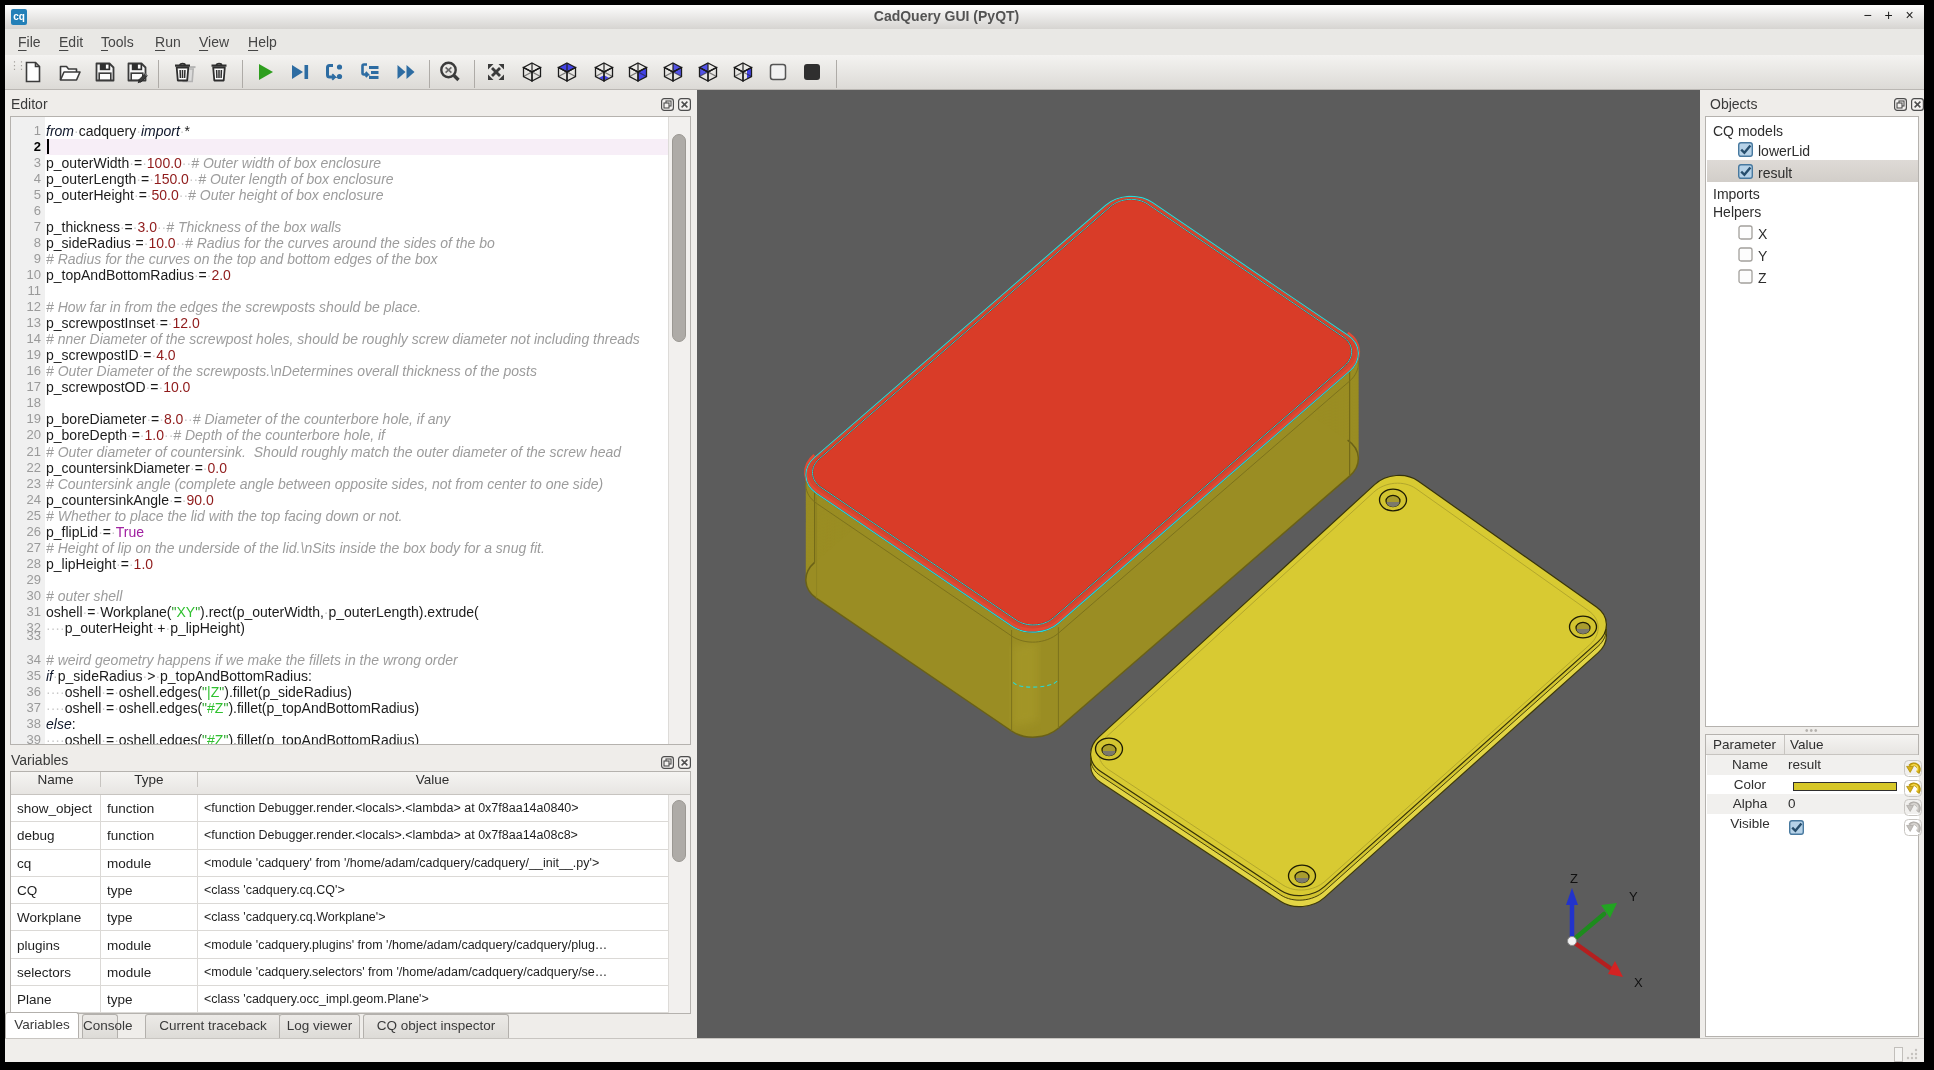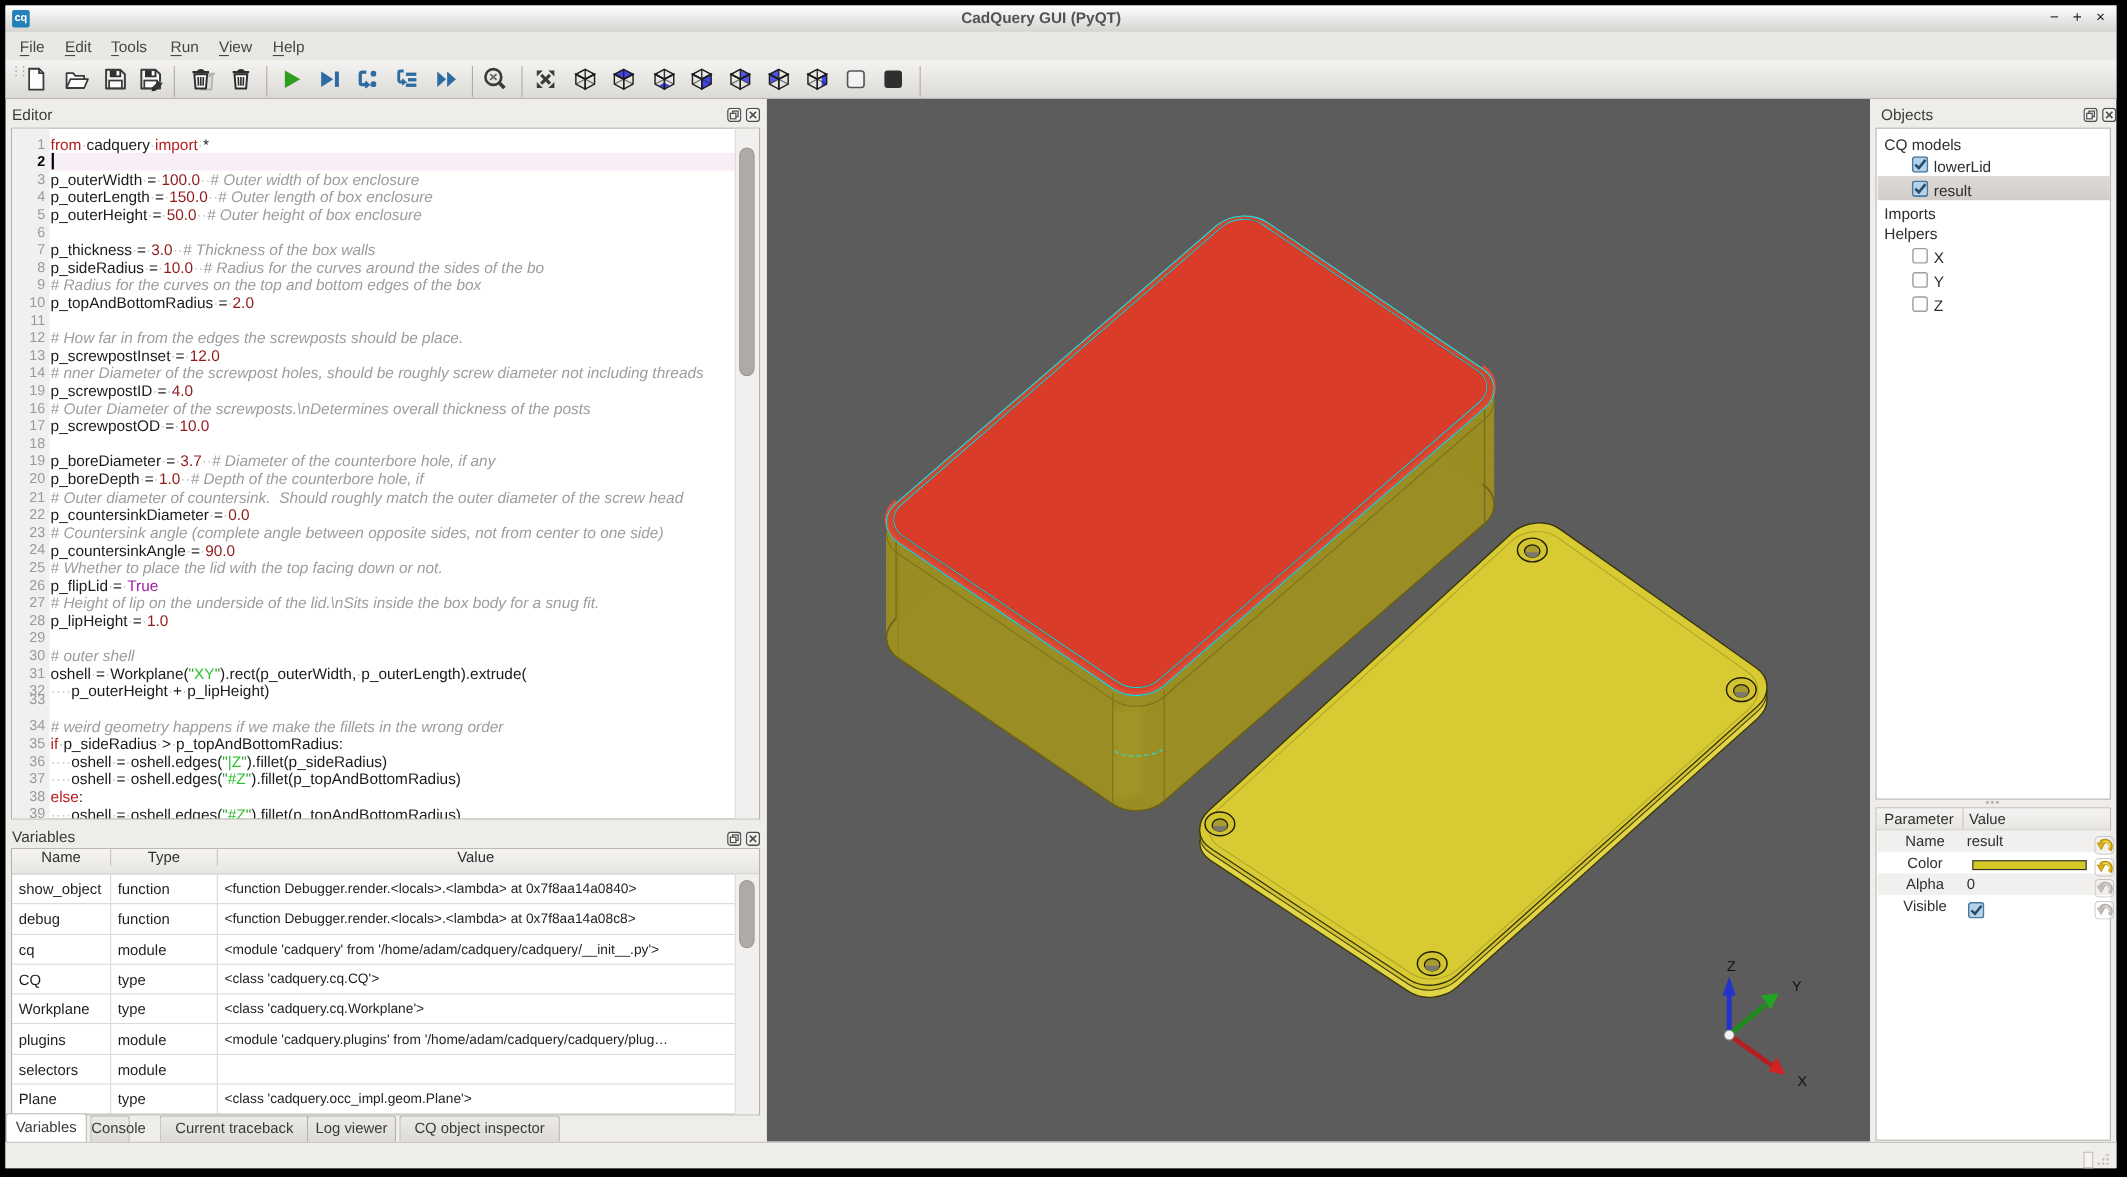--- a/index.html
+++ b/index.html
@@ -20,21 +20,21 @@
 .ptitle { position:absolute; font-size:14px; color:#3a3a3a; }
 .pbtn { position:absolute; }
 .wbox { position:absolute; background:#fff; border:1px solid #b5b2ae; }
 
 #gutter { position:absolute; left:0; top:0; width:34px; height:100%; background:#f0f0f0; }
 .gn { position:absolute; left:2px; width:28px; text-align:right; font-size:13px; color:#9a9a9a; height:16px; line-height:16.2px; }
 .gn.cur { color:#000; font-weight:bold; }
 .cl { position:absolute; left:35px; height:16px; line-height:16.2px; font-size:14px; color:#1b1b1b; white-space:pre; }
 #curline { position:absolute; background:#f7eef7; }
 #caret { position:absolute; background:#000; width:2px; }
-.k { color:#b91c1c; } .n { color:#8f1a1a; } .c { color:#9c9c9c; font-style:italic; }
+.k { color:#0f172a;font-style:italic; } .n { color:#8f1a1a; } .c { color:#9c9c9c; font-style:italic; }
 .s { color:#2fc12f; } .q { color:#2fa12f; } .b { color:#a020a0; } .w { color:#c9c9c9; }
 
 .sbv { position:absolute; background:#f2f0ee; border-left:1px solid #dddbd8; }
 .sbthumb { position:absolute; background:#aeaba7; border:1px solid #9b9893; border-radius:7px; }
 
 .vr { position:absolute; left:0; width:100%; height:27.3px; border-bottom:1px solid #dbd9d6; }
 .vr div { position:absolute; top:0; height:100%; line-height:27px; font-size:13.5px; color:#1f1f1f; overflow:hidden; white-space:nowrap; }
 .vc1 { left:6px; width:82px; }
 .vc2 { left:96px; width:92px; }
 .vc3 { left:193px; width:460px; font-size:12.5px !important; }
@@ -345,21 +345,21 @@
         <div class="cl" style="top:133.9px"><span class="c"># Radius for the curves on the top and bottom edges of the box</span></div>
         <div class="cl" style="top:150.0px">p_topAndBottomRadius<span class="w">·</span>=<span class="w">·</span><span class="n">2.0</span></div>
         <div class="cl" style="top:166.0px"></div>
         <div class="cl" style="top:182.1px"><span class="c"># How far in from the edges the screwposts should be place.</span></div>
         <div class="cl" style="top:198.1px">p_screwpostInset<span class="w">·</span>=<span class="w">·</span><span class="n">12.0</span></div>
         <div class="cl" style="top:214.2px"><span class="c"># nner Diameter of the screwpost holes, should be roughly screw diameter not including threads</span></div>
         <div class="cl" style="top:230.2px">p_screwpostID<span class="w">·</span>=<span class="w">·</span><span class="n">4.0</span></div>
         <div class="cl" style="top:246.2px"><span class="c"># Outer Diameter of the screwposts.\nDetermines overall thickness of the posts</span></div>
         <div class="cl" style="top:262.3px">p_screwpostOD<span class="w">·</span>=<span class="w">·</span><span class="n">10.0</span></div>
         <div class="cl" style="top:278.4px"></div>
-        <div class="cl" style="top:294.4px">p_boreDiameter<span class="w">·</span>=<span class="w">·</span><span class="n">3.7</span><span class="w">·</span><span class="w">·</span><span class="c"># Diameter of the counterbore hole, if any</span></div>
+        <div class="cl" style="top:294.4px">p_boreDiameter<span class="w">·</span>=<span class="w">·</span><span class="n">8.0</span><span class="w">·</span><span class="w">·</span><span class="c"># Diameter of the counterbore hole, if any</span></div>
         <div class="cl" style="top:310.4px">p_boreDepth<span class="w">·</span>=<span class="w">·</span><span class="n">1.0</span><span class="w">·</span><span class="w">·</span><span class="c"># Depth of the counterbore hole, if</span></div>
         <div class="cl" style="top:326.5px"><span class="c"># Outer diameter of countersink.&nbsp; Should roughly match the outer diameter of the screw head</span></div>
         <div class="cl" style="top:342.6px">p_countersinkDiameter<span class="w">·</span>=<span class="w">·</span><span class="n">0.0</span></div>
         <div class="cl" style="top:358.6px"><span class="c"># Countersink angle (complete angle between opposite sides, not from center to one side)</span></div>
         <div class="cl" style="top:374.7px">p_countersinkAngle<span class="w">·</span>=<span class="w">·</span><span class="n">90.0</span></div>
         <div class="cl" style="top:390.7px"><span class="c"># Whether to place the lid with the top facing down or not.</span></div>
         <div class="cl" style="top:406.8px">p_flipLid<span class="w">·</span>=<span class="w">·</span><span class="b">True</span></div>
         <div class="cl" style="top:422.8px"><span class="c"># Height of lip on the underside of the lid.\nSits inside the box body for a snug fit.</span></div>
         <div class="cl" style="top:438.9px">p_lipHeight<span class="w">·</span>=<span class="w">·</span><span class="n">1.0</span></div>
         <div class="cl" style="top:454.9px"></div>
@@ -420,20 +420,21 @@
           <div class="vc3">&lt;class 'cadquery.cq.Workplane'&gt;</div>
         </div>
         <div class="vr" style="top:136.5px">
           <div class="vc1">plugins</div>
           <div class="vc2">module</div>
           <div class="vc3">&lt;module 'cadquery.plugins' from '/home/adam/cadquery/cadquery/plug…</div>
         </div>
         <div class="vr" style="top:163.8px">
           <div class="vc1">selectors</div>
           <div class="vc2">module</div>
+          <div class="vc3">&lt;module 'cadquery.selectors' from '/home/adam/cadquery/cadquery/se…</div>
         </div>
         <div class="vr" style="top:191.1px">
           <div class="vc1">Plane</div>
           <div class="vc2">type</div>
           <div class="vc3">&lt;class 'cadquery.occ_impl.geom.Plane'&gt;</div>
         </div>
         <div style="position:absolute;left:89px;top:0;width:1px;height:100%;background:#dbd9d6"></div>
         <div style="position:absolute;left:186px;top:0;width:1px;height:100%;background:#dbd9d6"></div>
       </div>
       <div class="sbv" style="right:0;top:23px;width:22px;height:218px"></div>

